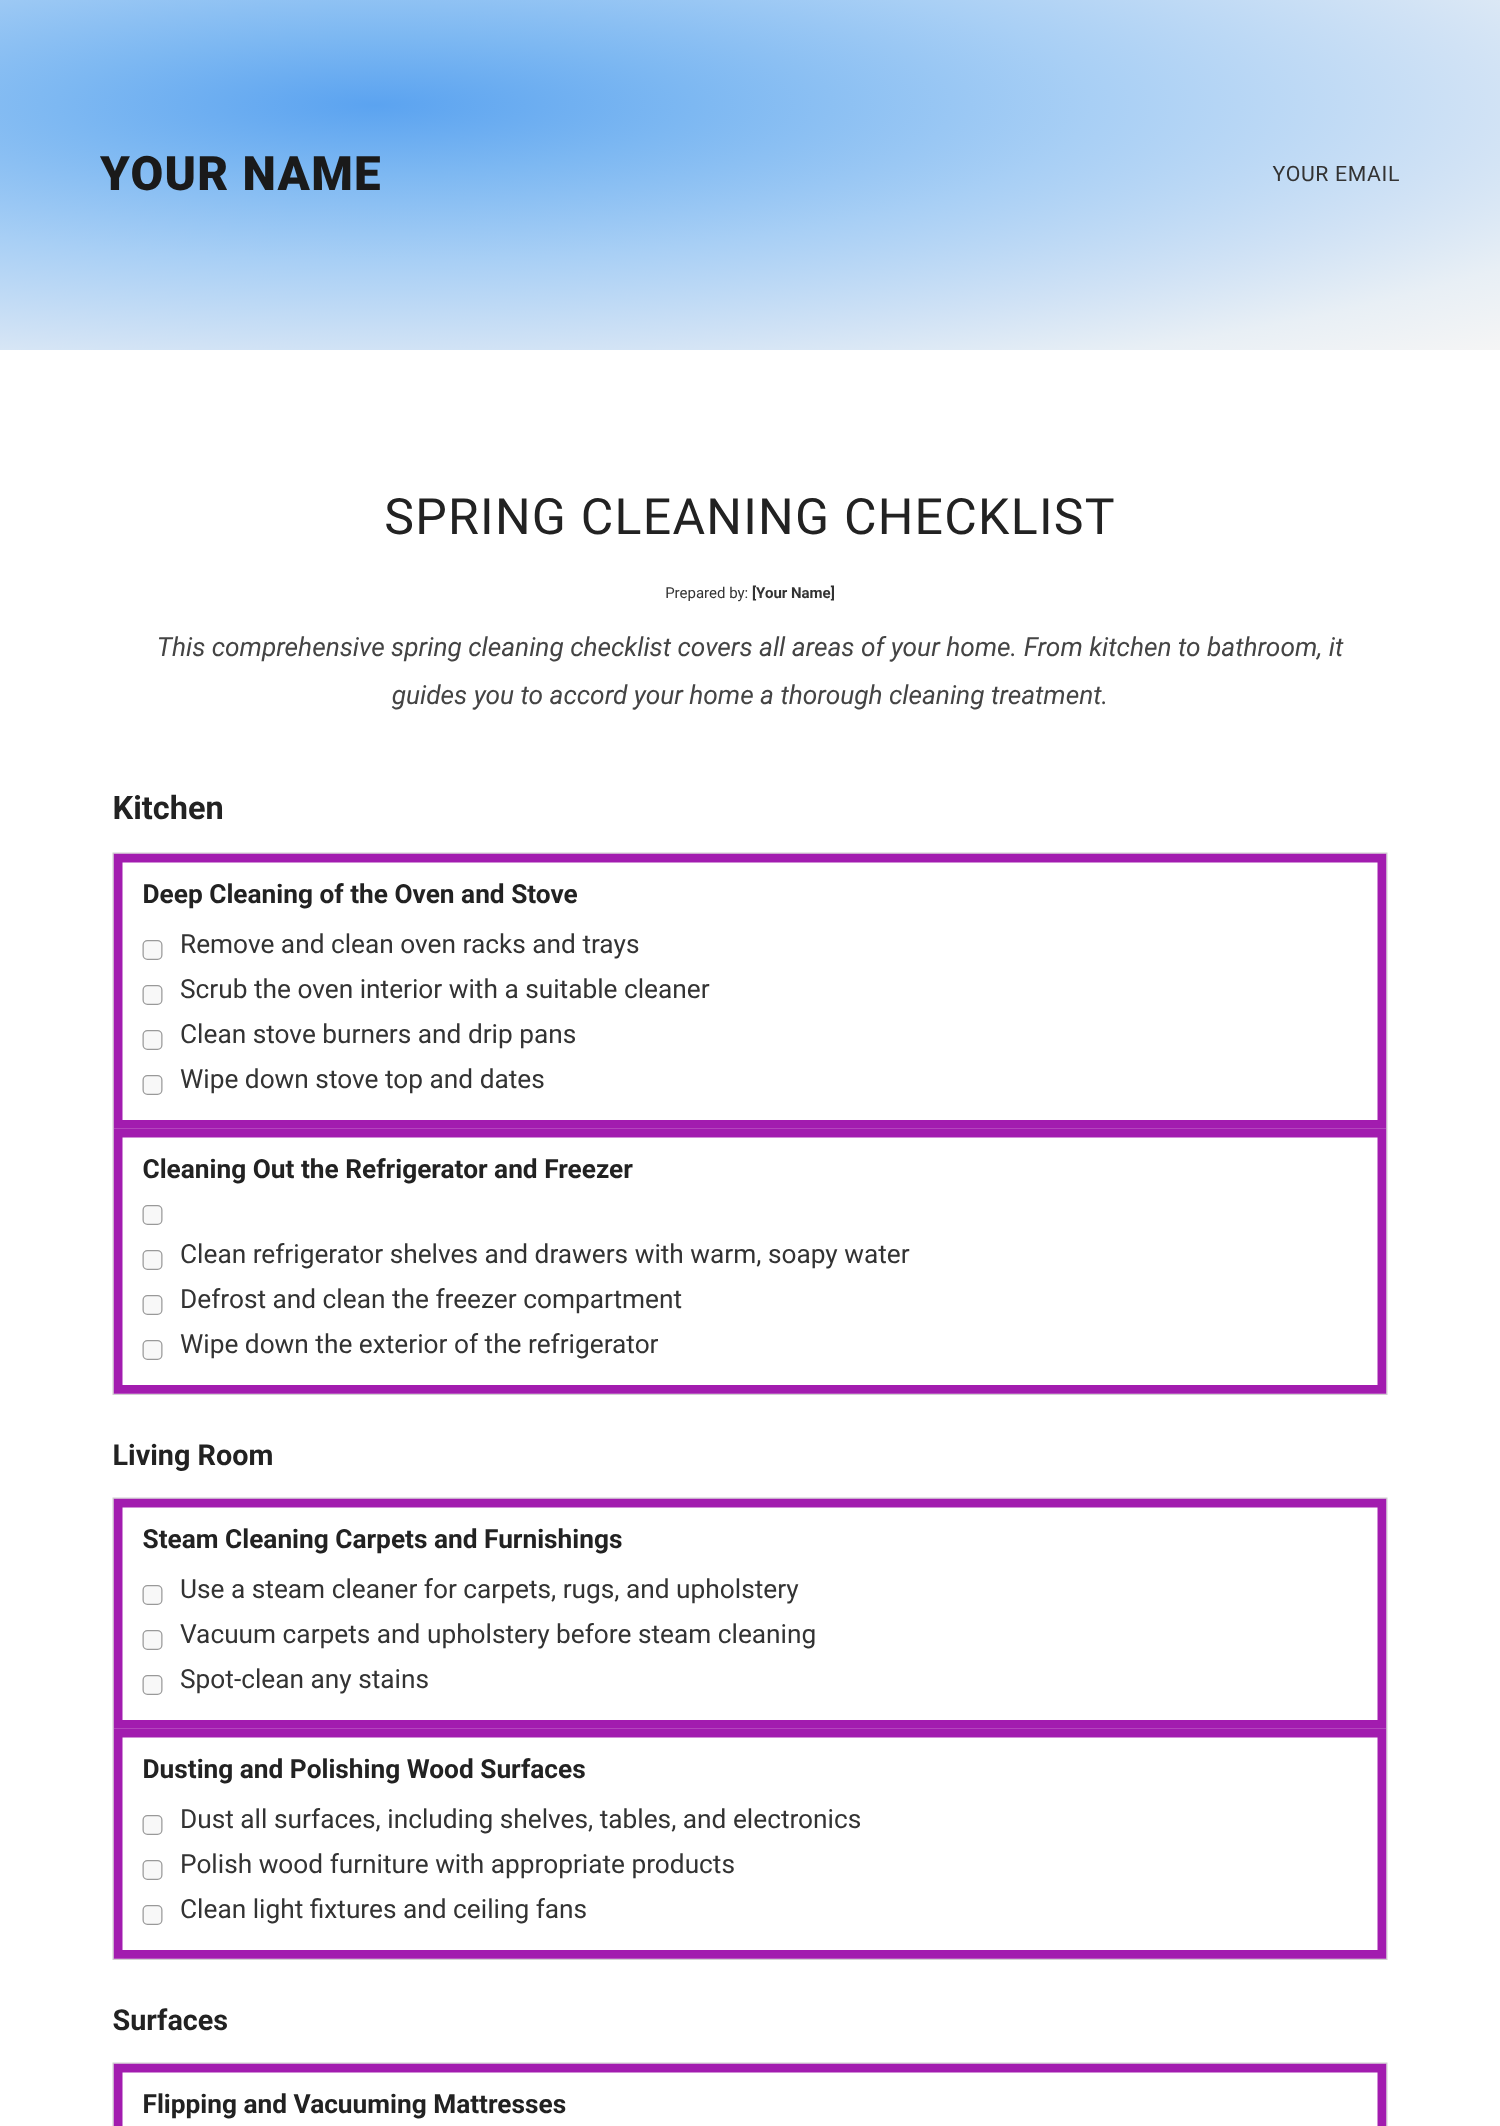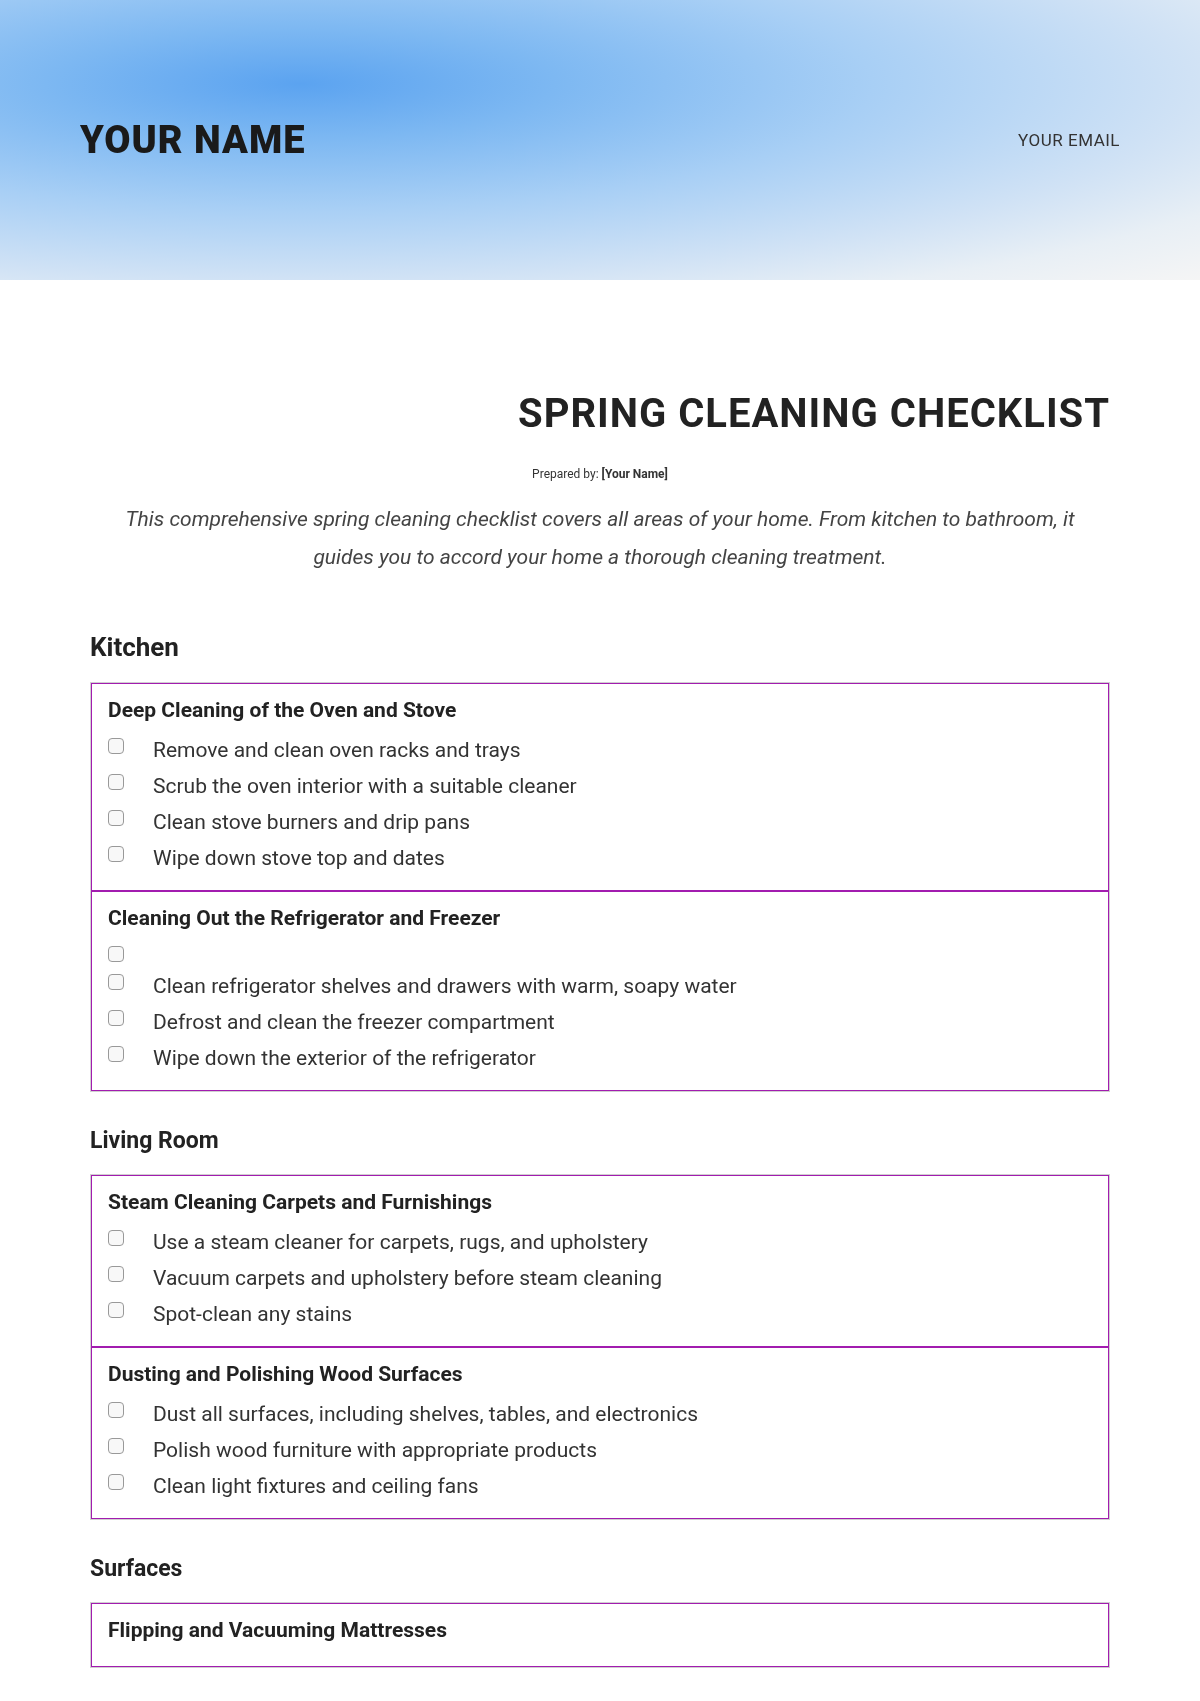--- a/index.html
+++ b/index.html
@@ -34,22 +34,22 @@
       font-size: 17px;
       font-weight: 400;
       color: #333;
       letter-spacing: 0.5px;
     }
     .content {
       padding: 110px 90px 40px 90px;
     }
     .title {
       font-size: 40px;
-      font-weight: 700;
-      text-align: right;
+      font-weight: 400;
+      text-align: center;
       letter-spacing: 1px;
       color: #222;
       margin-bottom: 30px;
     }
     .prepared-by {
       text-align: center;
       font-size: 12px;
       color: #333;
       margin-bottom: 20px;
     }
@@ -75,34 +75,33 @@
     .section-title.sub {
       font-size: 23px;
     }
     .table {
       width: 100%;
       border: 1px solid #d0d0d0;
       border-collapse: collapse;
       margin-bottom: 10px;
     }
     .table-cell {
-      border: 1px solid #a21caf;
+      border: 7px solid #a21caf;
       padding: 14px 16px;
     }
     .task-title {
       font-size: 21px;
       font-weight: 700;
       color: #222;
       margin-bottom: 10px;
     }
     .task-item {
       display: flex;
-      align-items: flex-start;
+      align-items: flex-end;
       padding: 6px 0;
-      gap: 15px;
     }
     .checkbox {
       width: 16px;
       height: 16px;
       border: 1.5px solid #999;
       border-radius: 4px;
       margin-right: 14px;
       flex-shrink: 0;
       background: #f8f8f8;
     }

